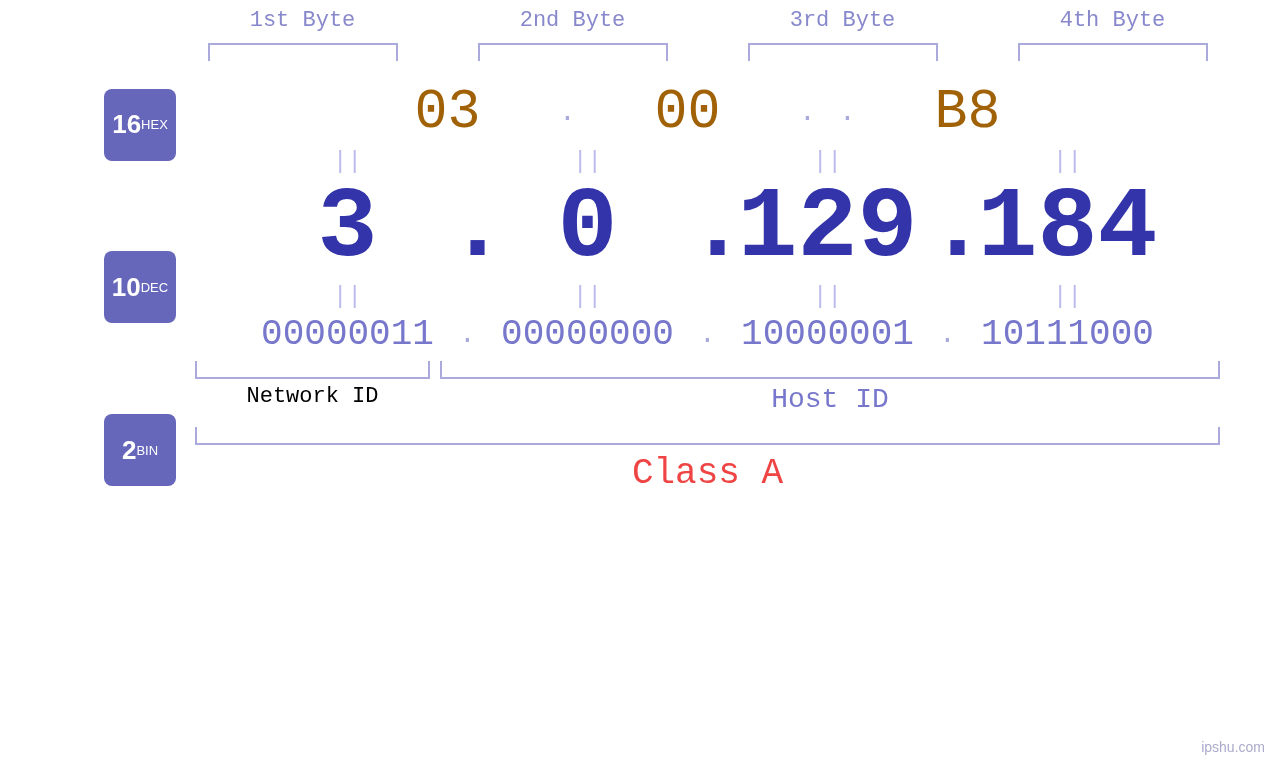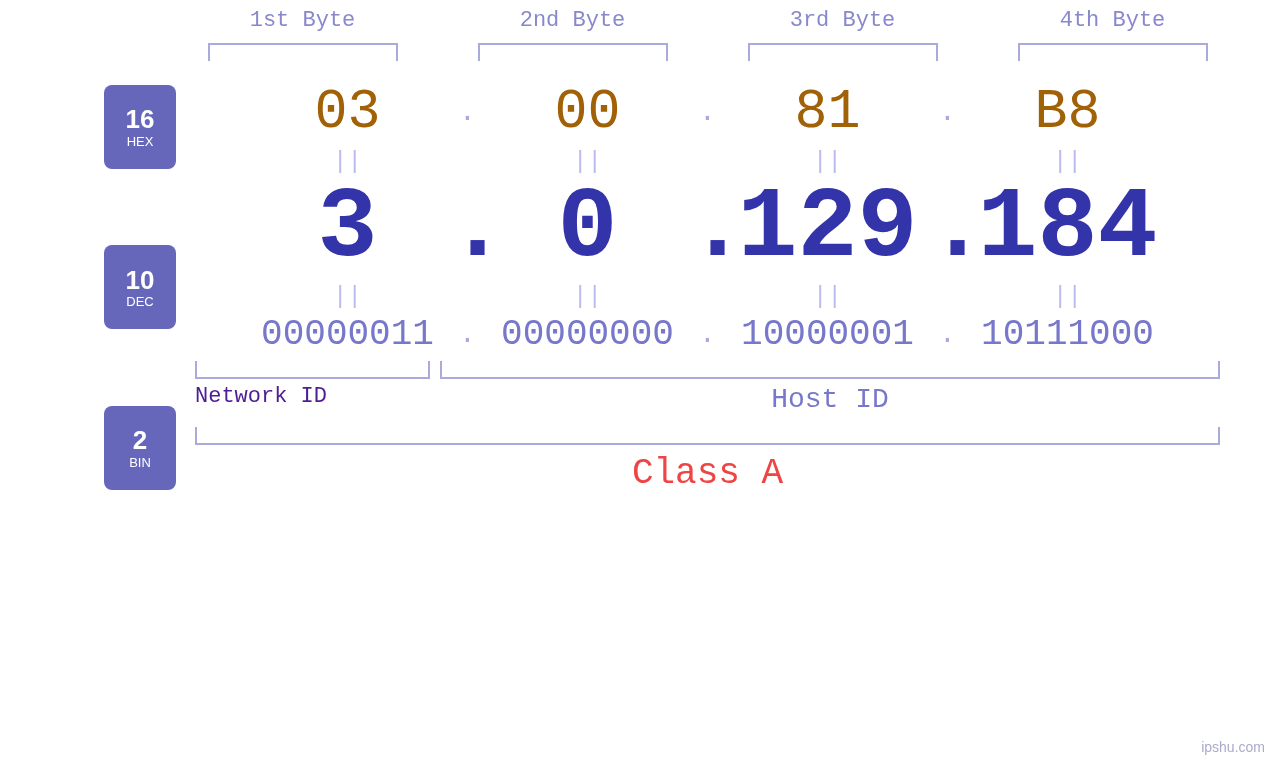--- a/index.html
+++ b/index.html
@@ -56,23 +56,23 @@
       border-top: 2px solid #aaaadd;
       border-left: 2px solid #aaaadd;
       border-right: 2px solid #aaaadd;
     }
 
     .label-badge {
       background: #6666bb;
       color: white;
       border-radius: 8px;
       width: 72px;
-      height: 84px;
-      display: flex;
-      flex-direction: column;
+      height: 72px;
+      display: flex;
+      flex-direction: row;
       align-items: center;
       justify-content: center;
       font-size: 22px;
       font-weight: bold;
       font-family: Arial, sans-serif;
       margin-bottom: 0;
     }
 
     .label-badge .num {
       font-size: 26px;
@@ -237,23 +237,20 @@
 
       <div class="ip-row">
         <div class="ip-cell">
           <span class="hex-value">03</span>
         </div>
         <div class="dot-cell-small">.</div>
         <div class="ip-cell">
           <span class="hex-value">00</span>
         </div>
         <div class="dot-cell-small">.</div>
-        <div class="ip-cell">
-          <span class="hex-value">81</span>
-        </div>
         <div class="dot-cell-small">.</div>
         <div class="ip-cell">
           <span class="hex-value">B8</span>
         </div>
       </div>
 
       <div class="equals-row">
         <div class="eq-cell">||</div>
         <div class="eq-dot"></div>
         <div class="eq-cell">||</div>
@@ -309,21 +306,21 @@
         </div>
       </div>
 
       <div style="display:flex; flex-direction:row; align-items:flex-end; margin-top:6px;">
         <div style="width:235px; height:18px; border-bottom:2px solid #aaaadd; border-left:2px solid #aaaadd; border-right:2px solid #aaaadd;"></div>
         <div style="width:10px;"></div>
         <div style="flex:1; height:18px; border-bottom:2px solid #aaaadd; border-left:2px solid #aaaadd; border-right:2px solid #aaaadd;"></div>
       </div>
 
       <div style="display:flex; flex-direction:row; margin-top:5px;">
-        <div style="width:235px; text-align:left; color:#4c1d95; font-size:22px; font-family:'Courier New',Courier,monospace;">Network ID</div>
+        <div style="width:235px; text-align:center; color:#000000; font-size:22px; font-family:'Courier New',Courier,monospace;">Network ID</div>
         <div style="width:10px;"></div>
         <div style="flex:1; text-align:center; color:#7777cc; font-size:28px; font-family:'Courier New',Courier,monospace;">Host ID</div>
       </div>
 
       <div style="width:100%; height:18px; border-bottom:2px solid #aaaadd; border-left:2px solid #aaaadd; border-right:2px solid #aaaadd; margin-top:12px;"></div>
 
       <div style="text-align:center; color:#ef4444; font-size:36px; font-family:'Courier New',Courier,monospace; margin-top:8px;">Class A</div>
 
     </div>
   </div>

